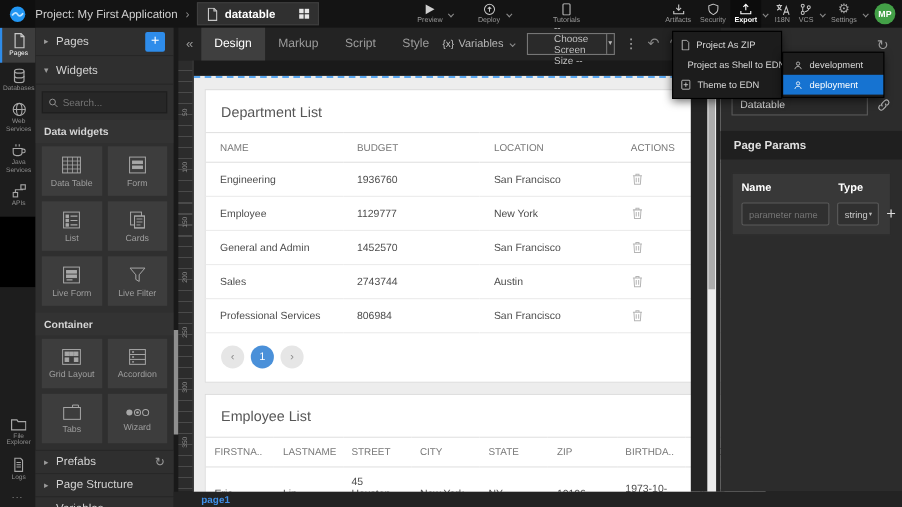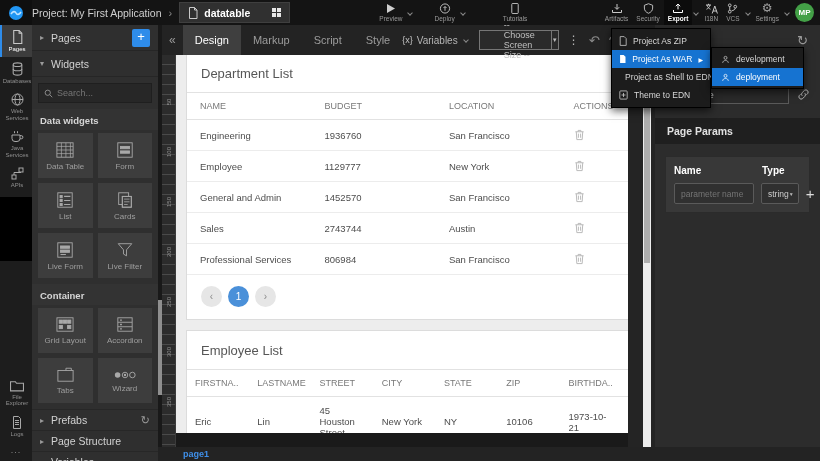--- a/index.html
+++ b/index.html
@@ -56,21 +56,21 @@
   .vars { display:flex; align-items:center; gap:4px; color:#b5b5b5; font-size:10px; }
   .vars .vx { font-size:9px; color:#c5c5c5; }
   .screen-select { border:1px solid #767676; background:#2a2a2a; color:#c0c0c0; font-size:9px; height:20px; display:flex; align-items:center; padding-left:24px; }
   .sel-caret { width:15px; height:18px; margin-left:8px; border-left:1px solid #767676; display:flex; align-items:center; justify-content:center; font-size:6px; color:#bbb; }
   .kebab { color:#b5b5b5; font-size:12px; }
   .histo { color:#8a8a8a; font-size:13px; }
 
   .ruler { position:absolute; left:162px; top:55px; width:14px; height:392px; background:#2c2c2c; border-right:1px solid #3b3b3b; background-image:repeating-linear-gradient(to bottom,transparent 0,transparent 9px,#4a4a4a 9px,#4a4a4a 10px); z-index:2; }
   .rtick { position:absolute; left:-3px; width:20px; text-align:center; font-size:6px; color:#8f8f8f; transform:rotate(-90deg); }
 
-  .page { position:absolute; left:176px; top:41px; width:520px; height:392px; background:#ededed; border-top:2px dashed #58a6f0; overflow:hidden; z-index:1; }
+  .page { position:absolute; left:176px; top:69px; width:520px; height:392px; background:#ededed; border-top:2px dashed #58a6f0; overflow:hidden; z-index:1; }
   .card { background:#fff; border:1px solid #dcdcdc; margin:10px 10px 8px; }
   .card-title { font-size:13px; color:#565656; padding:12px 14px 11px; }
   table { width:100%; border-collapse:collapse; table-layout:fixed; }
   th { font-size:9px; color:#787878; font-weight:normal; text-align:left; padding:8px 13px; border-top:1px solid #e2e2e2; border-bottom:1px solid #e2e2e2; overflow:hidden; white-space:nowrap; }
   td { font-size:9.5px; color:#4d4d4d; padding:9px 13px; border-bottom:1px solid #ececec; vertical-align:middle; overflow:hidden; }
   .emp th, .emp td { padding:8px 8px; }
   .acts { display:flex; gap:7px; align-items:center; }
   .pager { display:flex; gap:6px; padding:11px 14px 12px; align-items:center; }
   .pg { width:21px; height:21px; border-radius:50%; background:#e6e6e6; color:#8a8a8a; display:flex; align-items:center; justify-content:center; font-size:10px; }
   .pg.active { background:#4a90d9; color:#fff; }
@@ -588,27 +588,20 @@
     <span>page1</span>
   </div>
 
   <div class="emenu">
     <div class="emenu-item">
       <svg class="ic-w" width="8" height="10" viewBox="0 0 10 12">
           <path d="M1.5 .5h5l2.5 2.5v8.5h-7.5z"></path>
         </svg>
       <span>Project As ZIP</span>
     </div>
-    <div class="emenu-item hl">
-      <svg width="8" height="10" viewBox="0 0 10 12">
-          <path d="M1.5 .5h5l2.5 2.5v8.5h-7.5z" fill="#fff"></path>
-        </svg>
-      <span>Project As WAR</span>
-      <span class="sub-arrow">▶</span>
-    </div>
     <div class="emenu-item">
       <svg class="ic-w" width="9" height="10" viewBox="0 0 11 12">
           <rect x="1" y="1" width="9" height="10" rx="1"></rect>
           <path d="M3.5 4.5L5.5 6 3.5 7.5M6 8h2"></path>
         </svg>
       <span>Project as Shell to EDN</span>
     </div>
     <div class="emenu-item">
       <svg class="ic-w" width="9" height="10" viewBox="0 0 11 12">
           <rect x="1" y="1" width="9" height="10" rx="1"></rect>

